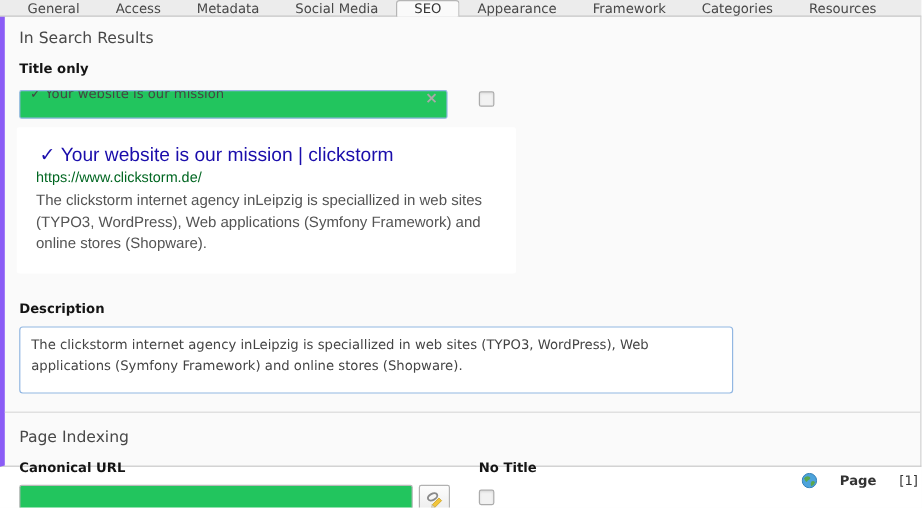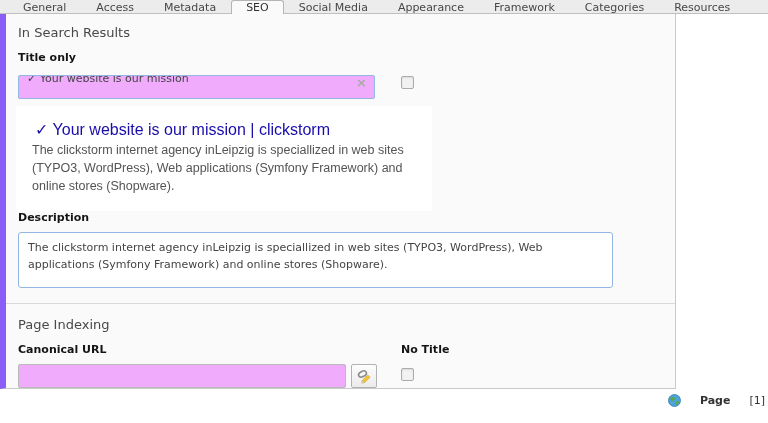--- a/index.html
+++ b/index.html
@@ -8,51 +8,51 @@
 
   
   .tabbar { display: flex; align-items: stretch; height: 14px; background: #ececec;
             border-bottom: 1px solid #bfbfbf; padding-left: 8px; }
   .tab { display: flex; align-items: center; padding: 0 14px; font-size: 11px; color: #474747;
          cursor: pointer; border: 1px solid transparent; border-bottom: none; white-space: nowrap; }
   .tab.active { background: #fafafa; border-color: #b5b5b5; border-radius: 3px 3px 0 0;
                 margin-bottom: -1px; padding-bottom: 1px; color: #333; }
 
   
-  .panel { width: 676px; height: 375px; background: #fafafa;
-           border-left: 6px solid #8b5cf6; border-right: 1px solid #c9c9c9;
+  .panel { width: 768px; height: 375px; background: #fafafa;
+           border-left: 4px solid #8b5cf6; border-right: 1px solid #c9c9c9;
            border-bottom: 1px solid #c9c9c9; }
   .sec { padding: 9px 12px 0 12px; }
   .sec-heading { font-size: 13px; font-weight: normal; color: #484848; margin: 2px 0 11px 0; }
 
   .row-labels { display: grid; grid-template-columns: 383px 1fr; margin-bottom: 8px; }
   .row-fields { display: grid; grid-template-columns: 383px 1fr; align-items: flex-start; }
   .field-label { font-weight: bold; font-size: 11px; color: #141414; }
 
   .input-wrap { position: relative; width: 357px; }
   .text-input { width: 100%; height: 24px; border: 1px solid #92b7e2; border-radius: 2px;
-                background: #f0abfc; padding: 0 24px 16px 8px; font-family: "DejaVu Sans", sans-serif;
+                background: #22c55e; padding: 0 24px 16px 8px; font-family: "DejaVu Sans", sans-serif;
                 font-size: 11px; color: #444; outline: none; }
   .text-input.plain { border-color: #b9b9b9; padding-right: 8px; }
   .clear-x { position: absolute; right: 8px; top: 4px; color: #a9a9a9; font-size: 13px;
              font-weight: bold; line-height: 14px; cursor: pointer; }
 
   .checkbox { appearance: none; -webkit-appearance: none; width: 13px; height: 13px;
               border: 1px solid #ababab; border-radius: 2px; background: #f2f2f2;
               box-shadow: inset 0 1px 2px rgba(0,0,0,0.10); cursor: pointer; margin-top: 4px; }
 
   
   .serp-card { width: 416px; background: #fff; margin: 7px 0 0 -2px; padding: 14px 16px 16px 16px;
                border-radius: 2px; font-family: "Liberation Sans", sans-serif; }
   .serp-title { display: block; color: #1a0dab; font-size: 16px; line-height: 19px;
                 margin-left: 3px; text-decoration: none; cursor: pointer; }
   .serp-url { color: #006621; font-size: 12px; line-height: 15px; margin-top: 2px; }
   .serp-desc { color: #545454; font-size: 12.5px; line-height: 18px; margin-top: 2px; max-width: 380px; }
 
-  .desc-label { }
+  .desc-label { margin-top: 23px; }
   .desc-textarea { display: block; width: 595px; height: 56px; margin-top: 8px;
                    border: 1px solid #92b7e2; border-radius: 3px; background: #fff;
                    padding: 6px 9px; font-family: "DejaVu Sans", sans-serif; font-size: 11px;
                    color: #444; line-height: 17px; resize: none; outline: none; }
 
   
   .sec2 { border-top: 1px solid #dadada; margin-top: 15px; padding: 11px 12px 0 12px; }
   .canon-cell { display: flex; align-items: flex-start; }
   .wizard-btn { width: 26px; height: 24px; margin-left: 5px; border: 1px solid #b2b2b2;
                 border-radius: 2px; background: linear-gradient(#fdfdfd, #ebebeb);
@@ -64,22 +64,22 @@
   .footer .rec-type { font-weight: bold; }
   .icon-svg { display: block; }
 </style>
 </head>
 <body>
 
 <div class="tabbar">
   <div class="tab">General</div>
   <div class="tab">Access</div>
   <div class="tab">Metadata</div>
+  <div class="tab">Social Media</div>
   <div class="tab active">SEO</div>
-  <div class="tab">Social Media</div>
   <div class="tab">Appearance</div>
   <div class="tab">Framework</div>
   <div class="tab">Categories</div>
   <div class="tab">Resources</div>
 </div>
 
 <div class="panel">
 
   <div class="sec">
     <div class="sec-heading">In Search Results</div>
@@ -91,20 +91,21 @@
     <div class="row-fields">
       <div class="input-wrap">
         <input type="text" class="text-input" value="✓ Your website is our mission" style="">
         <span class="clear-x">×</span>
       </div>
       <input type="checkbox" class="checkbox" style="">
     </div>
 
     <div class="serp-card">
       <a class="serp-title">✓ Your website is our mission | clickstorm</a>
+      <div class="serp-url">https://www.clickstorm.de/</div>
       <div class="serp-desc">The clickstorm internet agency inLeipzig is speciallized in web sites (TYPO3, WordPress), Web applications (Symfony Framework) and online stores (Shopware).</div>
     </div>
 
     <div class="field-label desc-label">Description</div>
     <textarea class="desc-textarea" style="">The clickstorm internet agency inLeipzig is speciallized in web sites (TYPO3, WordPress), Web applications (Symfony Framework) and online stores (Shopware).</textarea>
   </div>
 
   <div class="sec2">
     <div class="sec-heading">Page Indexing</div>
 

